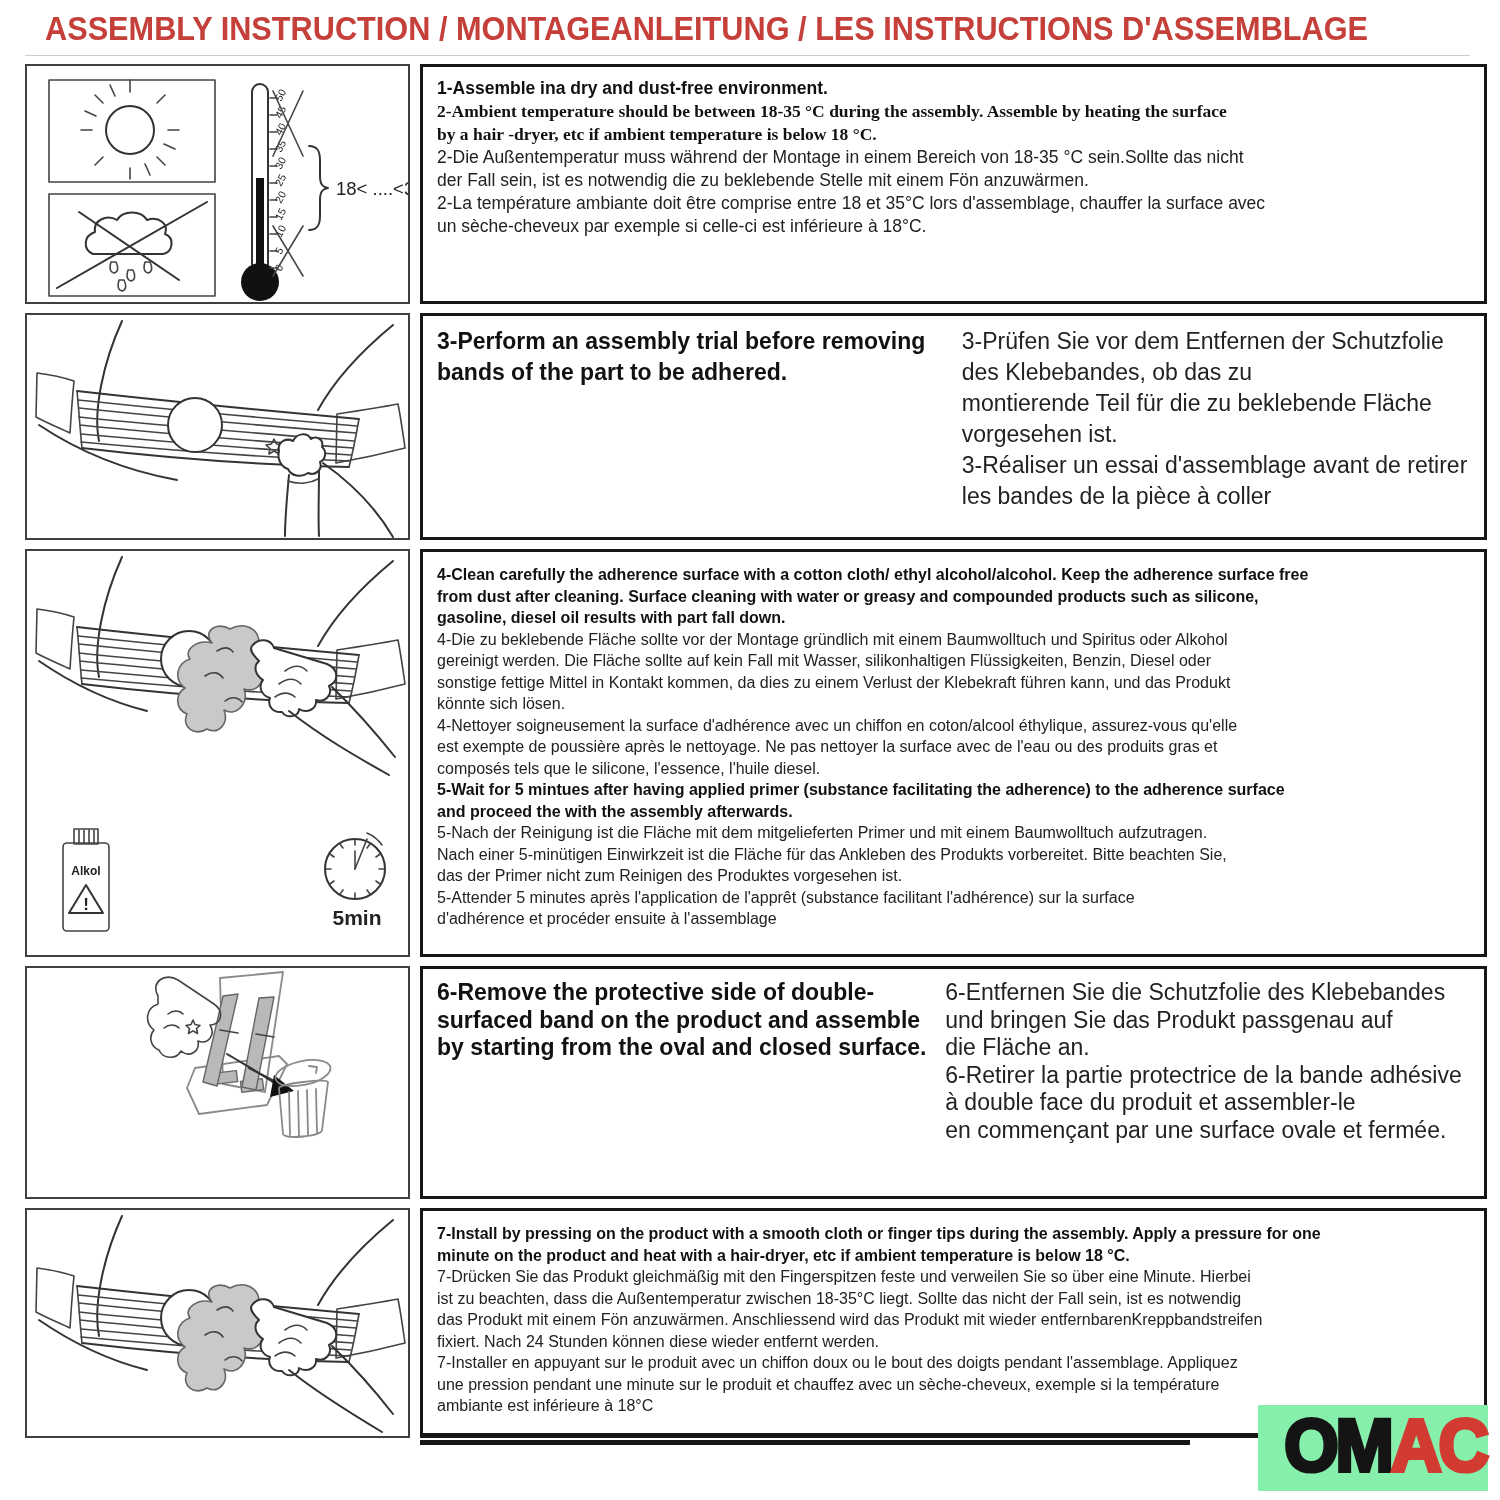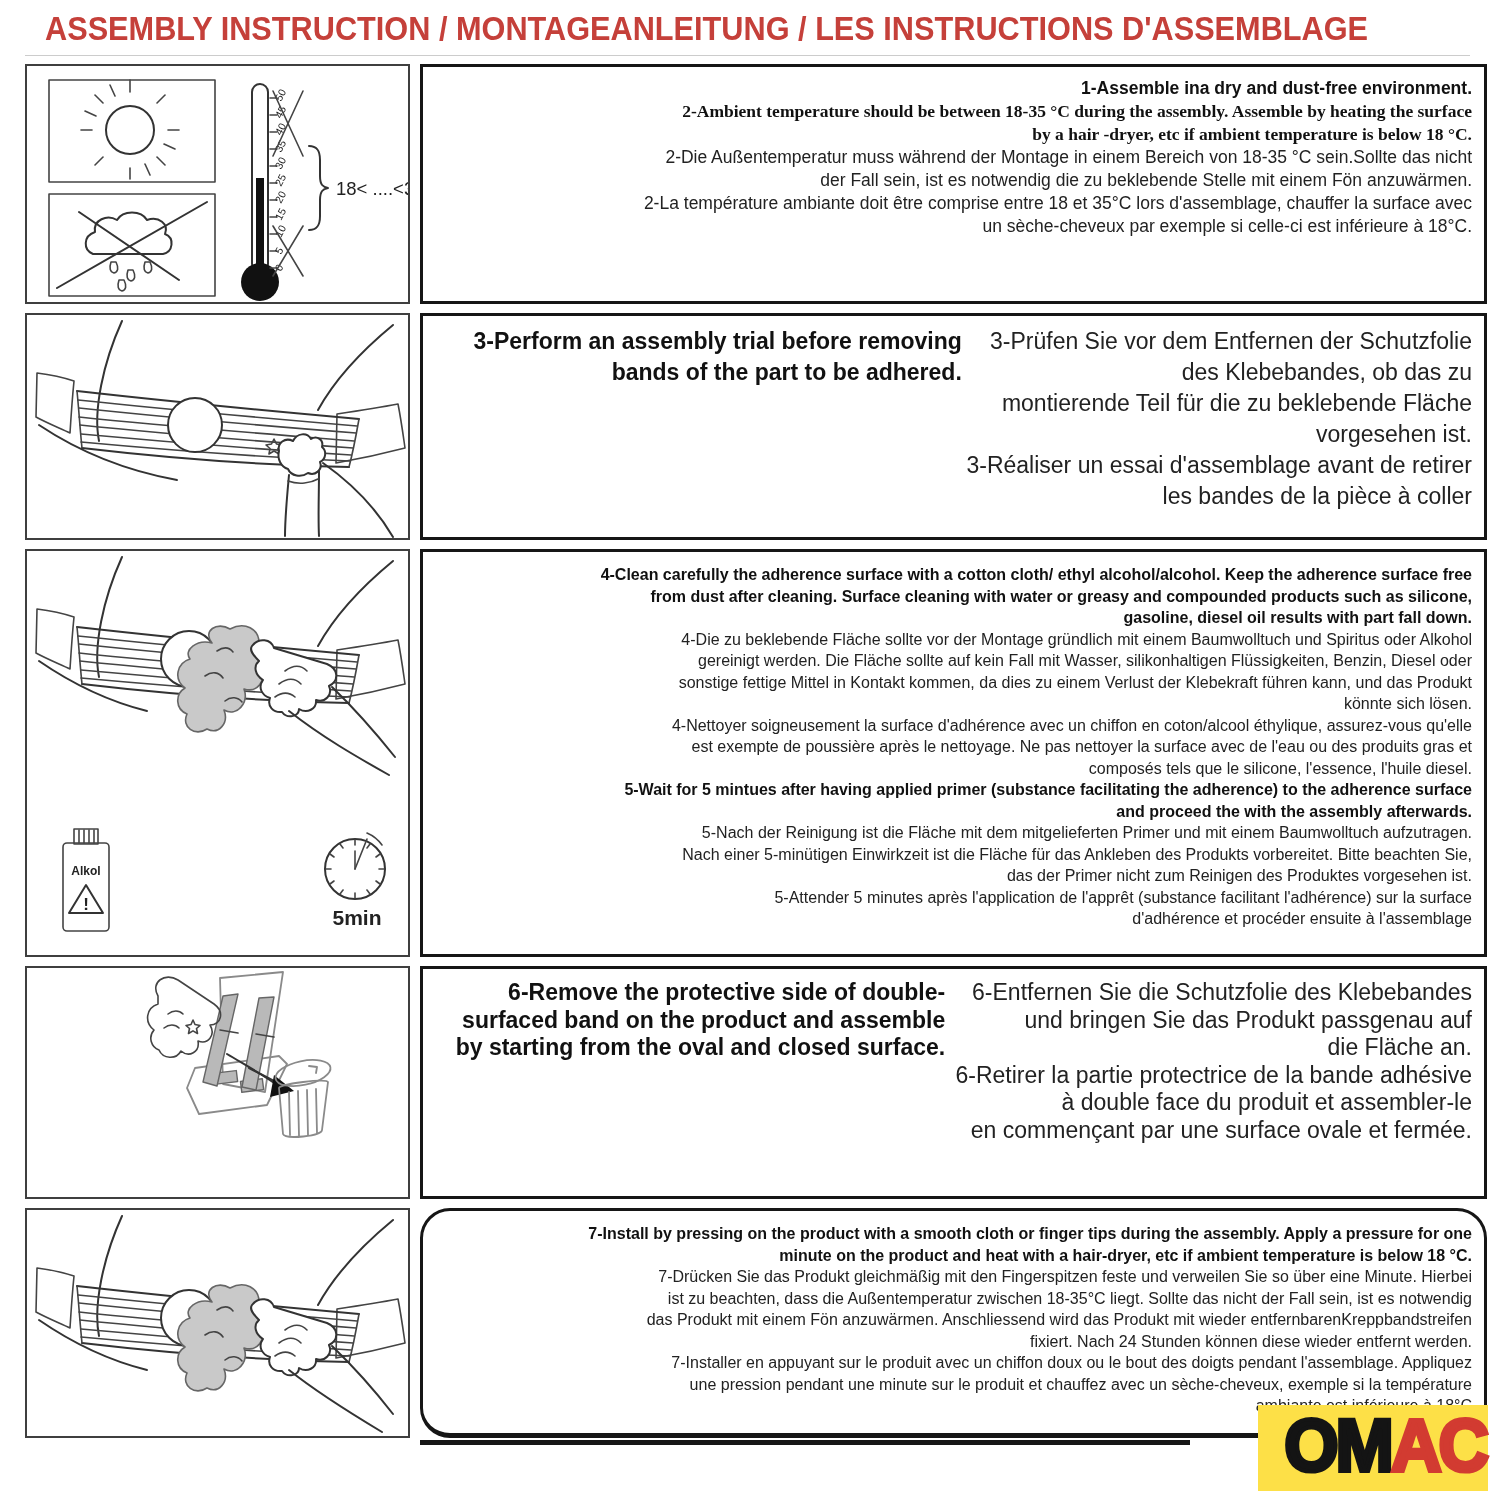--- a/index.html
+++ b/index.html
@@ -25,39 +25,39 @@
     flex:1;box-sizing:border-box;margin-left:10px;
     border:3px solid #161616;background:#fff;
     padding:10px 12px 6px 14px;overflow:hidden;position:relative;
   }
   .r1{height:240px;}
   .r2{height:227px;}
   .r3{height:408px;}
   .r4{height:233px;}
   .r5{height:230px;}
   .r5 .text-box{border-bottom-width:5px;}
-  p.t{margin:0;white-space:pre-line;font-size:17.5px;line-height:23px;color:#222;text-align:right;}
+  p.t{margin:0;white-space:pre-line;font-size:17.5px;line-height:23px;color:#222;}
   p.t.b{font-weight:bold;color:#111;}
   .sz-big p.t{font-size:23px;line-height:31px;}
   .sz-med p.t{font-size:23px;line-height:27.5px;}
   .sz-sm  p.t{font-size:16px;line-height:21.5px;}
   .vcenter{display:flex;flex-direction:row;justify-content:center;}
   .gap-top{margin-top:22px;font-family:Liberation Serif, serif;}
   .gap-top-sm{margin-top:19px;}
   svg{display:block;}
   .ink{stroke:#333;fill:none;stroke-width:2;stroke-linecap:round;stroke-linejoin:round;}
   .ink-thin{stroke:#444;fill:none;stroke-width:1.6;stroke-linecap:round;stroke-linejoin:round;}
   .ink-gray{stroke:#8a8a8a;fill:none;stroke-width:1.8;stroke-linecap:round;stroke-linejoin:round;}
   .fill-dark{fill:#111;stroke:none;}
   .cloth{fill:#c9c9c9;stroke:#666;stroke-width:1.6;stroke-linejoin:round;}
   .band{fill:#b9b9b9;stroke:#666;stroke-width:1.4;stroke-linejoin:round;}
   .whitefill{fill:#ffffff;}
   .svgtext{font-family:"Liberation Sans","DejaVu Sans",sans-serif;fill:#222;}
   .logo-wrap{
-    position:absolute;right:12px;top:1405px;background:#fde047;
+    position:absolute;right:12px;top:1405px;background:#86efac;
     padding:6px 2px 10px 26px;z-index:5;display:flex;align-items:center;
   }
   .logo-line{
     position:absolute;left:420px;top:1440px;height:5px;background:#161616;
     width:770px;z-index:4;
   }
   .logo-text{
     font-size:70px;font-weight:bold;letter-spacing:-3px;line-height:1;
     transform:scaleY(1.06);white-space:nowrap;
   }
@@ -372,21 +372,21 @@
       <g>
         <path class="ink whitefill" d="M 225,95 C 232,86 244,88 247,97 L 300,113 C 312,118 312,130 302,135 C 306,144 298,152 289,149 C 290,158 280,163 272,158 C 272,166 260,168 255,161 C 246,162 240,155 243,147 C 234,144 231,136 236,129 C 228,124 226,115 232,110 C 226,104 222,99 225,95 Z"></path>
         <path class="ink-thin" d="M 258,120 c 8,-6 16,-6 22,0"></path>
         <path class="ink-thin" d="M 252,133 c 8,-6 16,-6 22,0"></path>
         <path class="ink-thin" d="M 248,146 c 7,-5 14,-5 20,0"></path>
         <path class="ink" d="M 262,160 C 292,184 325,204 355,222"></path>
         <path class="ink" d="M 305,136 C 330,160 352,186 366,204"></path>
       </g>
     </svg>
   </div>
-  <div class="text-box sz-sm" style="padding-top:12px;border-radius:30px;">
+  <div class="text-box sz-sm" style="padding-top:12px;">
     <p class="t b">7-Install by pressing on the product with a smooth cloth or finger tips during the assembly. Apply a pressure for one
 minute on the product and heat with a hair-dryer, etc if ambient temperature is below 18 °C.</p>
     <p class="t">7-Drücken Sie das Produkt gleichmäßig mit den Fingerspitzen feste und verweilen Sie so über eine Minute. Hierbei
 ist zu beachten, dass die Außentemperatur zwischen 18-35°C liegt. Sollte das nicht der Fall sein, ist es notwendig
 das Produkt mit einem Fön anzuwärmen. Anschliessend wird das Produkt mit wieder entfernbarenKreppbandstreifen
 fixiert. Nach 24 Stunden können diese wieder entfernt werden.
 7-Installer en appuyant sur le produit avec un chiffon doux ou le bout des doigts pendant l'assemblage. Appliquez
 une pression pendant une minute sur le produit et chauffez avec un sèche-cheveux, exemple si la température
 ambiante est inférieure à 18°C</p>
   </div>

